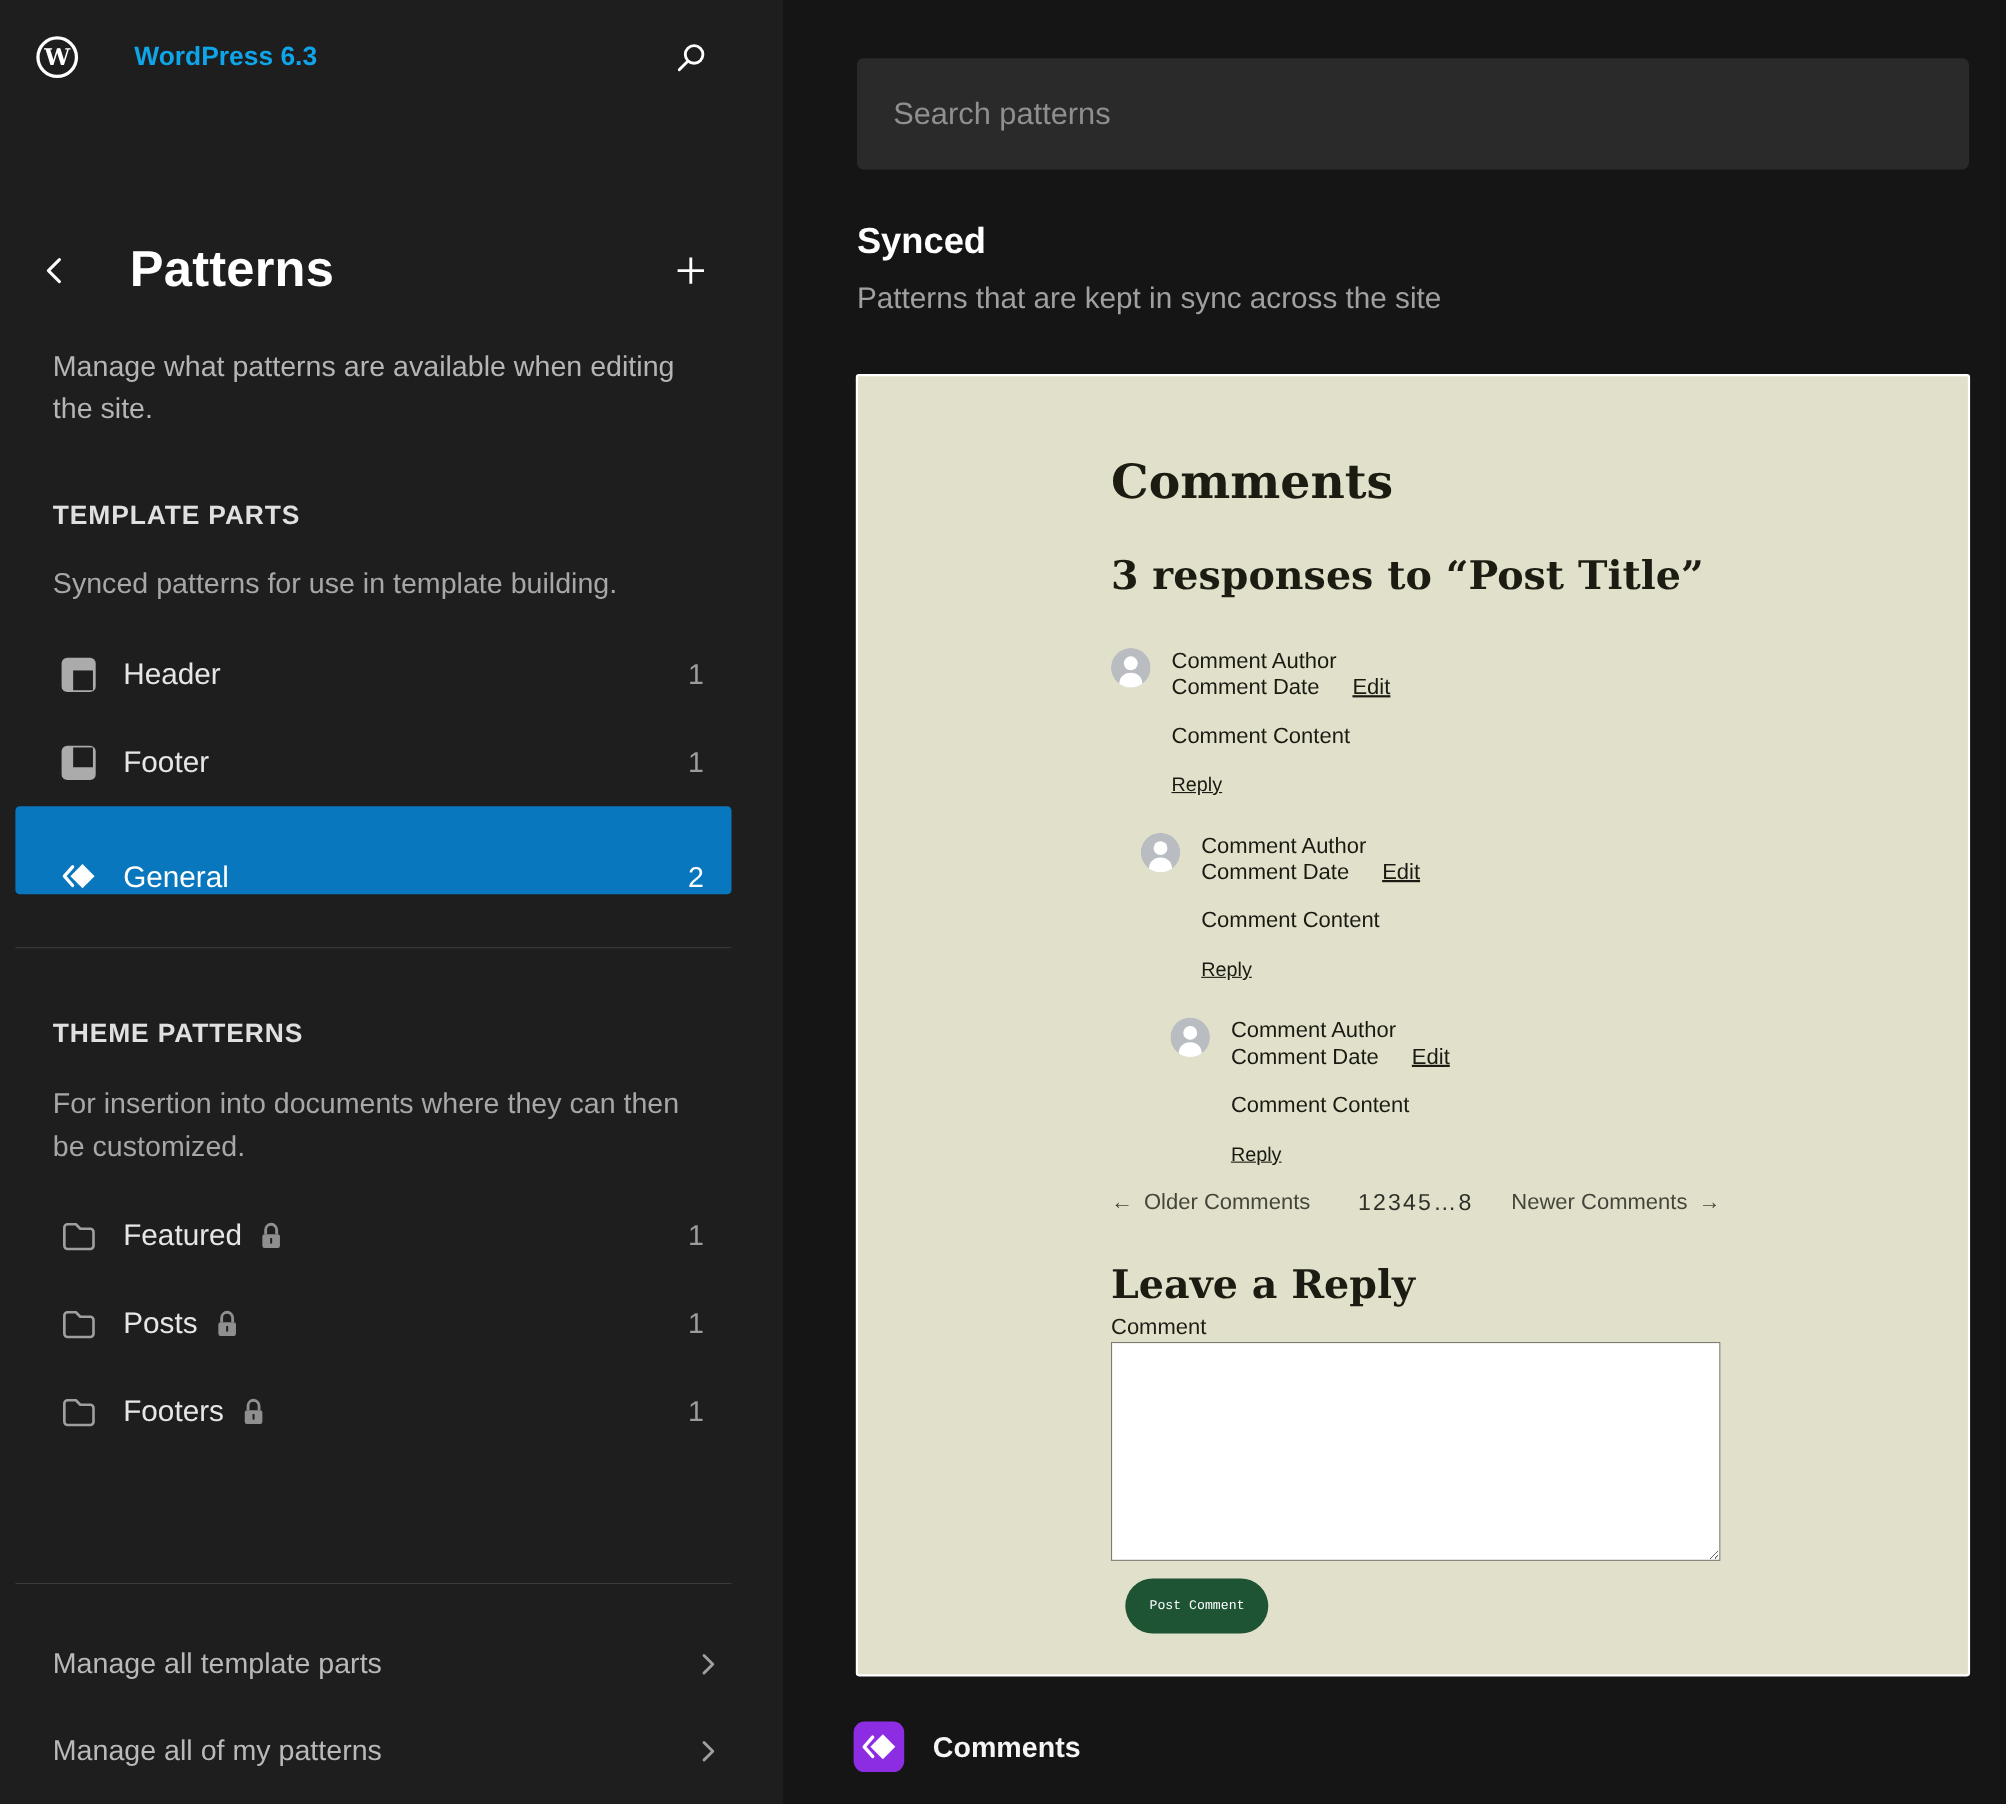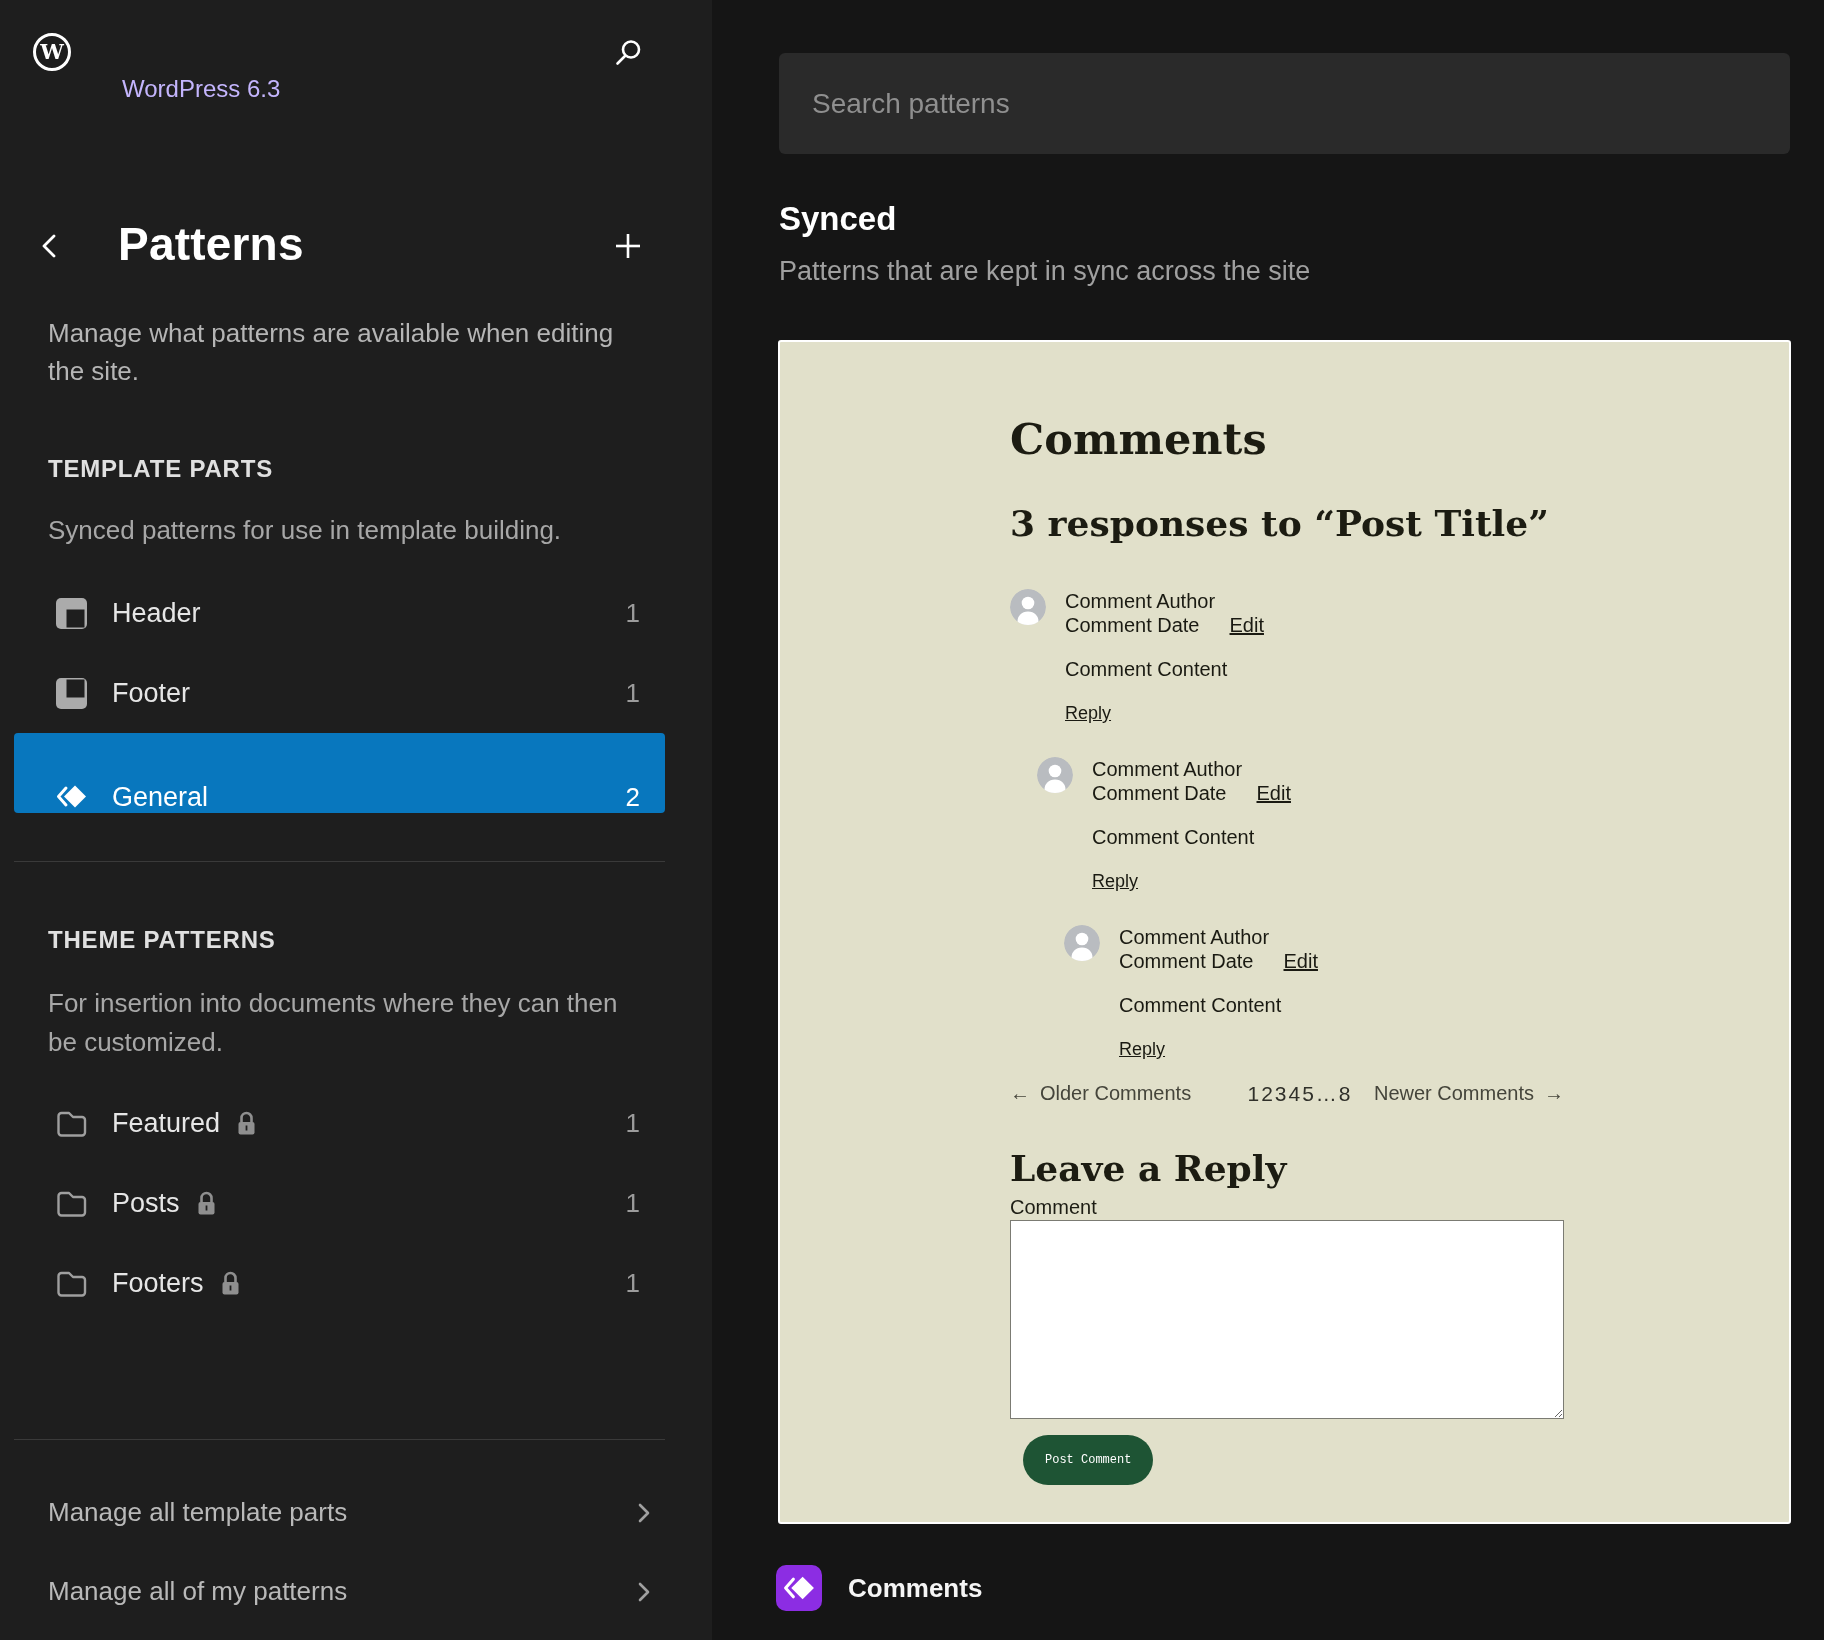--- a/index.html
+++ b/index.html
@@ -2,21 +2,21 @@
 <html style="--accent: #0877be; --purple: #8c2de3; --green: #1e5434; --beige: #e1e0ca;"><head>
 <meta charset="utf-8">
 <style>
   * { margin:0; padding:0; box-sizing:border-box; }
   html,body { width:1824px; height:1640px; overflow:hidden; background:#151515;
               font-family:"Liberation Sans", sans-serif; }
   .abs { position:absolute; }
 
   
   .sidebar { position:absolute; left:0; top:0; width:712px; height:1640px; background:#1e1e1e; }
-  .app-title { left:122px; top:38px; font-size:24px; font-weight:400; color:#c4b5fd;margin-top:37px; }
+  .app-title { left:122px; top:38px; font-size:24px; font-weight:700; color:#0ea5e9; }
   .icon-btn { background:none; border:none; cursor:pointer; display:flex; align-items:center; justify-content:center; }
   .sb-search-btn { left:606px; top:31px; width:44px; height:44px; }
   .back-btn { left:30px; top:226px; width:40px; height:40px; }
   .page-title { left:118px; top:217px; font-size:46px; font-weight:700; color:#ffffff; letter-spacing:.2px; }
   .add-btn { left:606px; top:224px; width:44px; height:44px; }
   .sb-desc { left:48px; top:314px; width:566px; font-size:26px; line-height:38px; color:#b5b5b5; }
   .sec-label { left:48px; font-size:24px; font-weight:600; letter-spacing:.8px; color:#e0e0e0; }
   .sec-desc { left:48px; width:570px; font-size:26px; line-height:39px; color:#a7a7a7; }
   .nav-list { left:14px; width:651px; }
   .nav-row { display:flex; align-items:center; height:80px; padding:0 25px 0 41px; border-radius:4px; cursor:pointer; }
@@ -52,21 +52,21 @@
   .pv-avatar { width:36px; height:36px; flex:0 0 36px; }
   .c-author, .c-date, .c-content { font-size:20px; line-height:24px; font-weight:500; color:#1a1a12; }
   .c-dateline { display:flex; gap:30px; }
   .c-edit { font-size:20px; line-height:24px; font-weight:500; color:#1a1a12; text-decoration:underline; }
   .c-content { margin-top:20px; }
   .c-reply { display:inline-block; margin-top:20px; font-size:18px; line-height:24px; font-weight:400;
              color:#1a1a12; text-decoration:underline; }
   .pv-pagination { position:absolute; left:0; top:740px; width:554px; display:flex; align-items:center;
                    font-size:20px; color:#45453b; font-weight:500; }
   .pg-left, .pg-right { display:flex; align-items:center; gap:10px; }
-  .pg-pages { position:absolute; left:50%; transform:translateX(-50%); font-size:21px; letter-spacing:2px; color:#30302a;margin-left:13px; }
+  .pg-pages { position:absolute; left:50%; transform:translateX(-50%); font-size:21px; letter-spacing:2px; color:#30302a; }
   .pg-right { margin-left:auto; }
   .pv-reply-h { top:805px; font-size:36px; }
   .pv-comment-label { top:854px; font-size:20px; font-weight:500; }
   .pv-textarea { position:absolute; left:0; top:878px; width:554px; height:199px; background:#ffffff;
                  border:1px solid #7b7b73; resize:both; font-size:20px; padding:8px; font-family:"Liberation Sans", sans-serif; }
   .pv-post-btn { position:absolute; left:13px; top:1093px; height:50px; padding:0 22px; border:none; cursor:pointer;
                  border-radius:25px; background:var(--green); color:#ffffff; font-size:12px; font-weight:500;
                  font-family:Liberation Mono, monospace; }
   .pat-tile { left:64px; top:1565px; width:46px; height:46px; border-radius:10px; background:var(--purple);
               display:flex; align-items:center; justify-content:center; }

